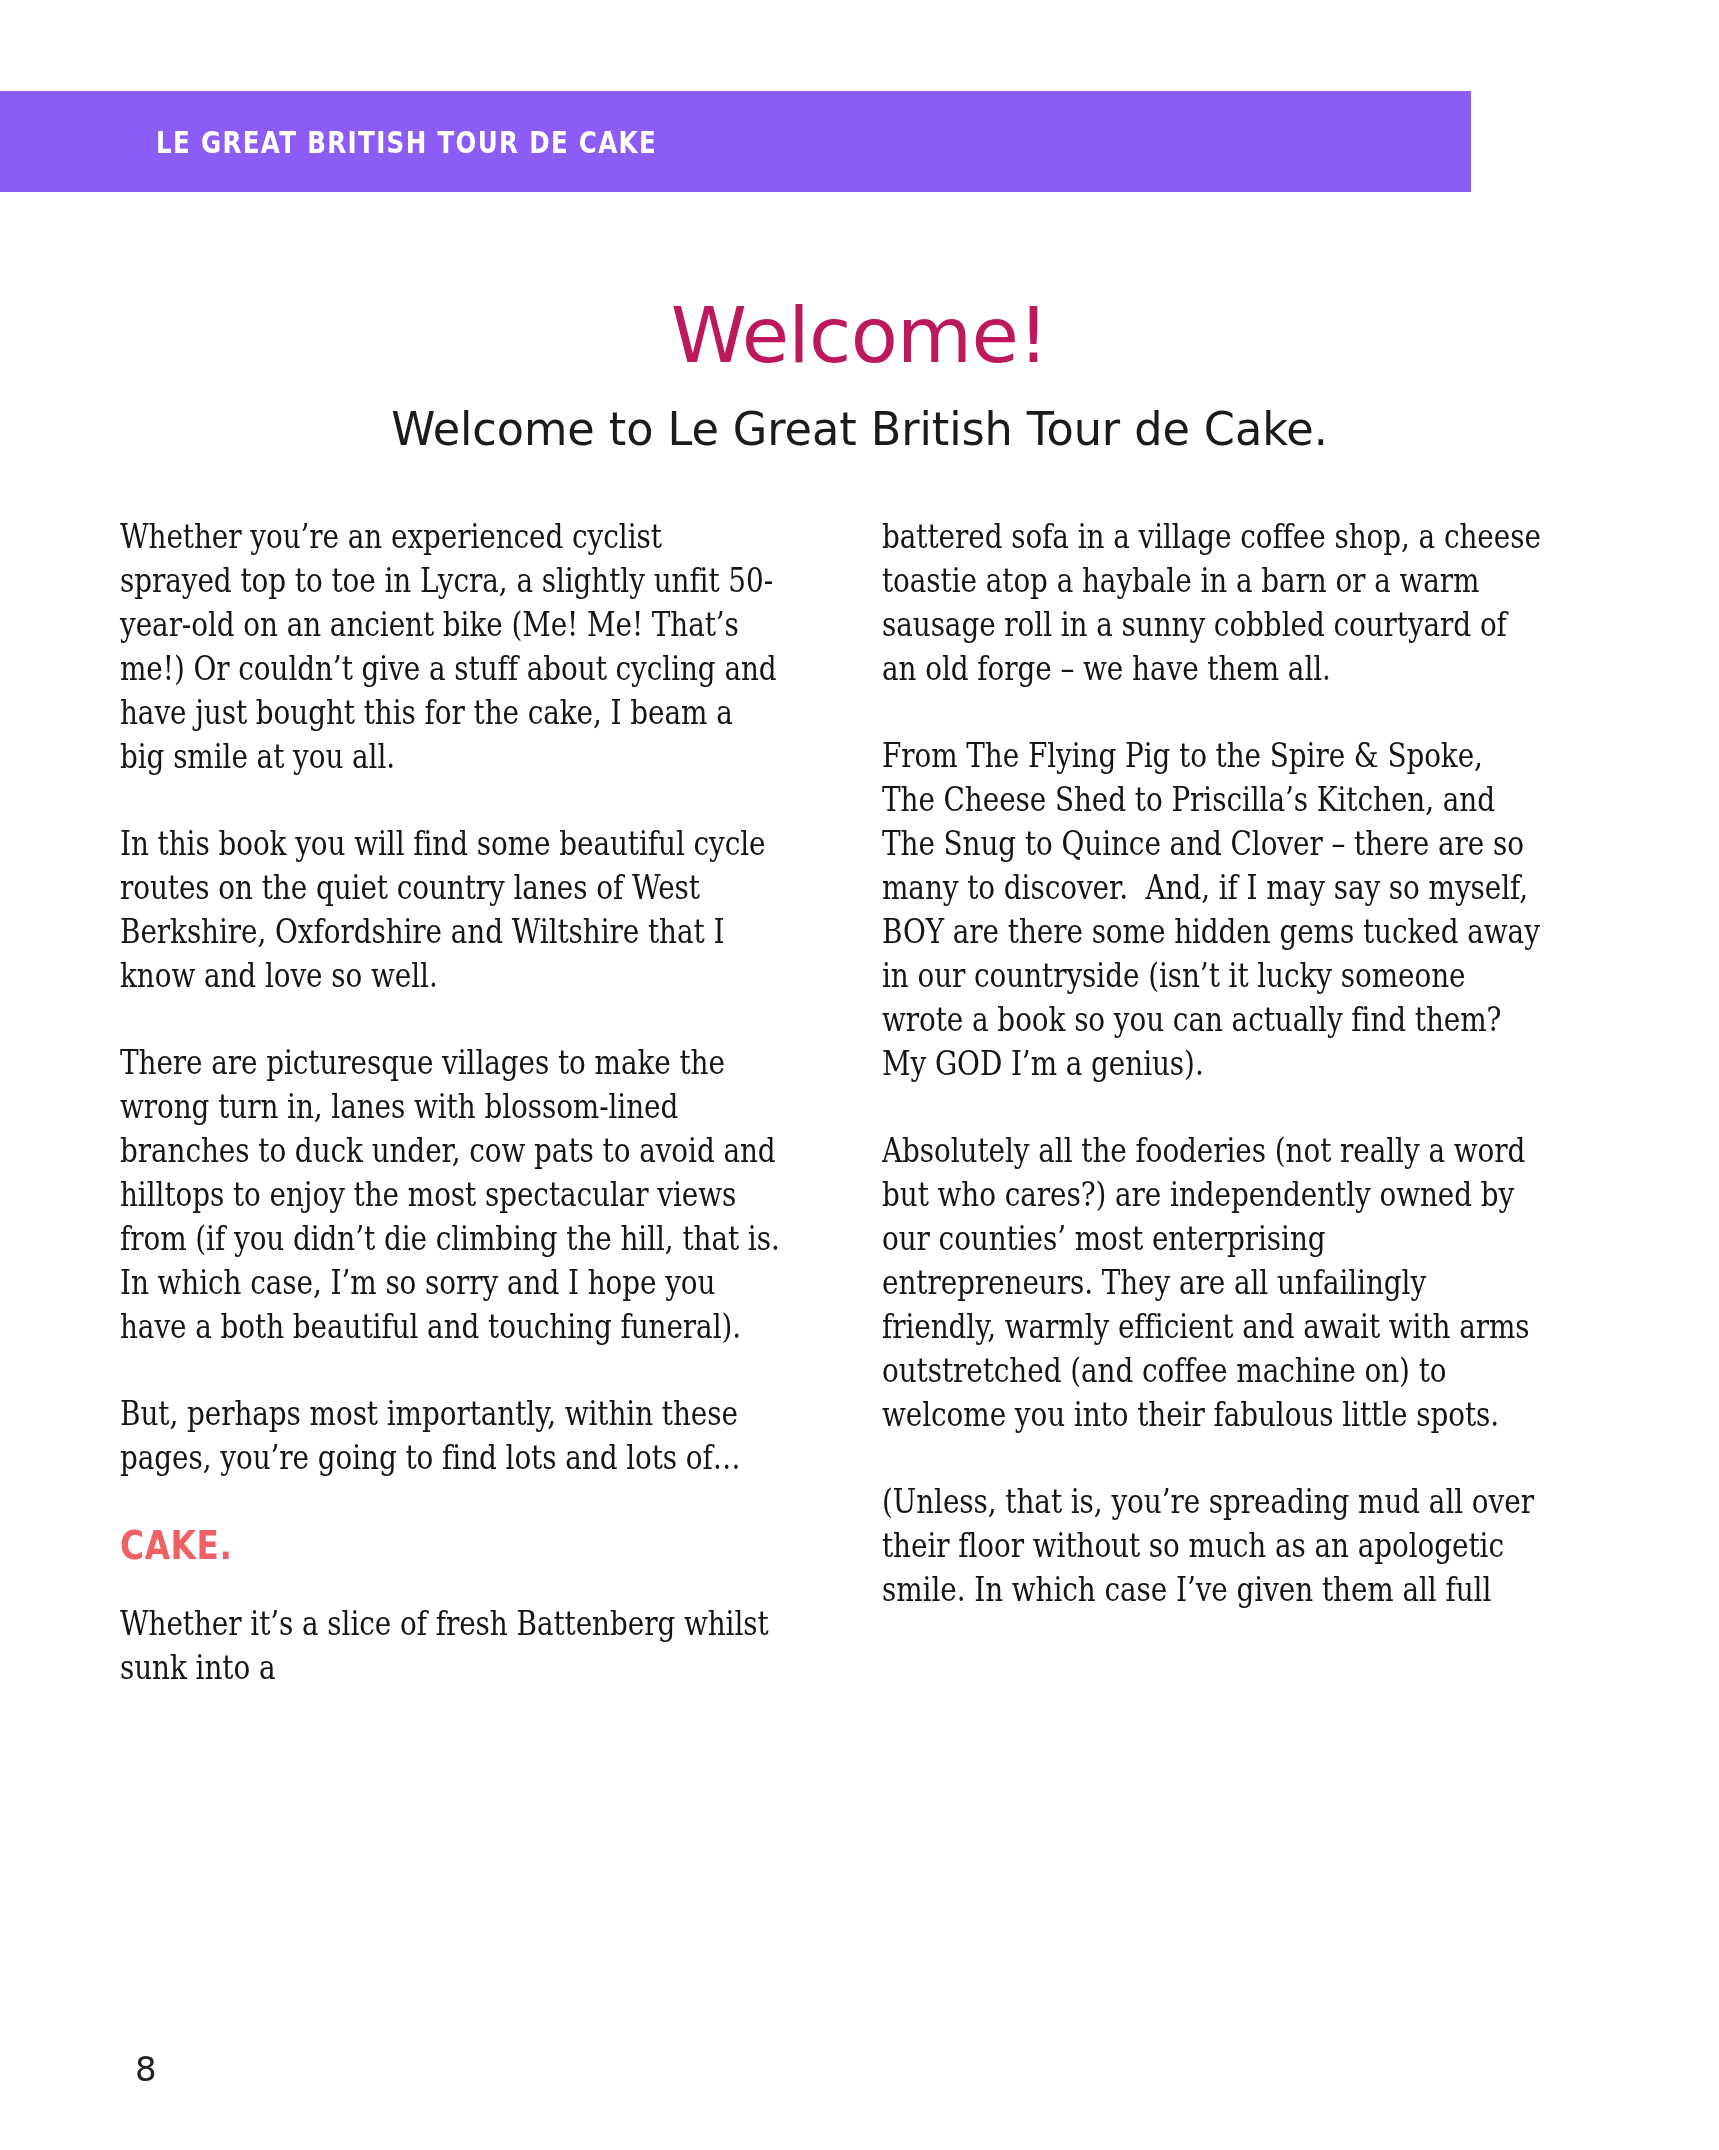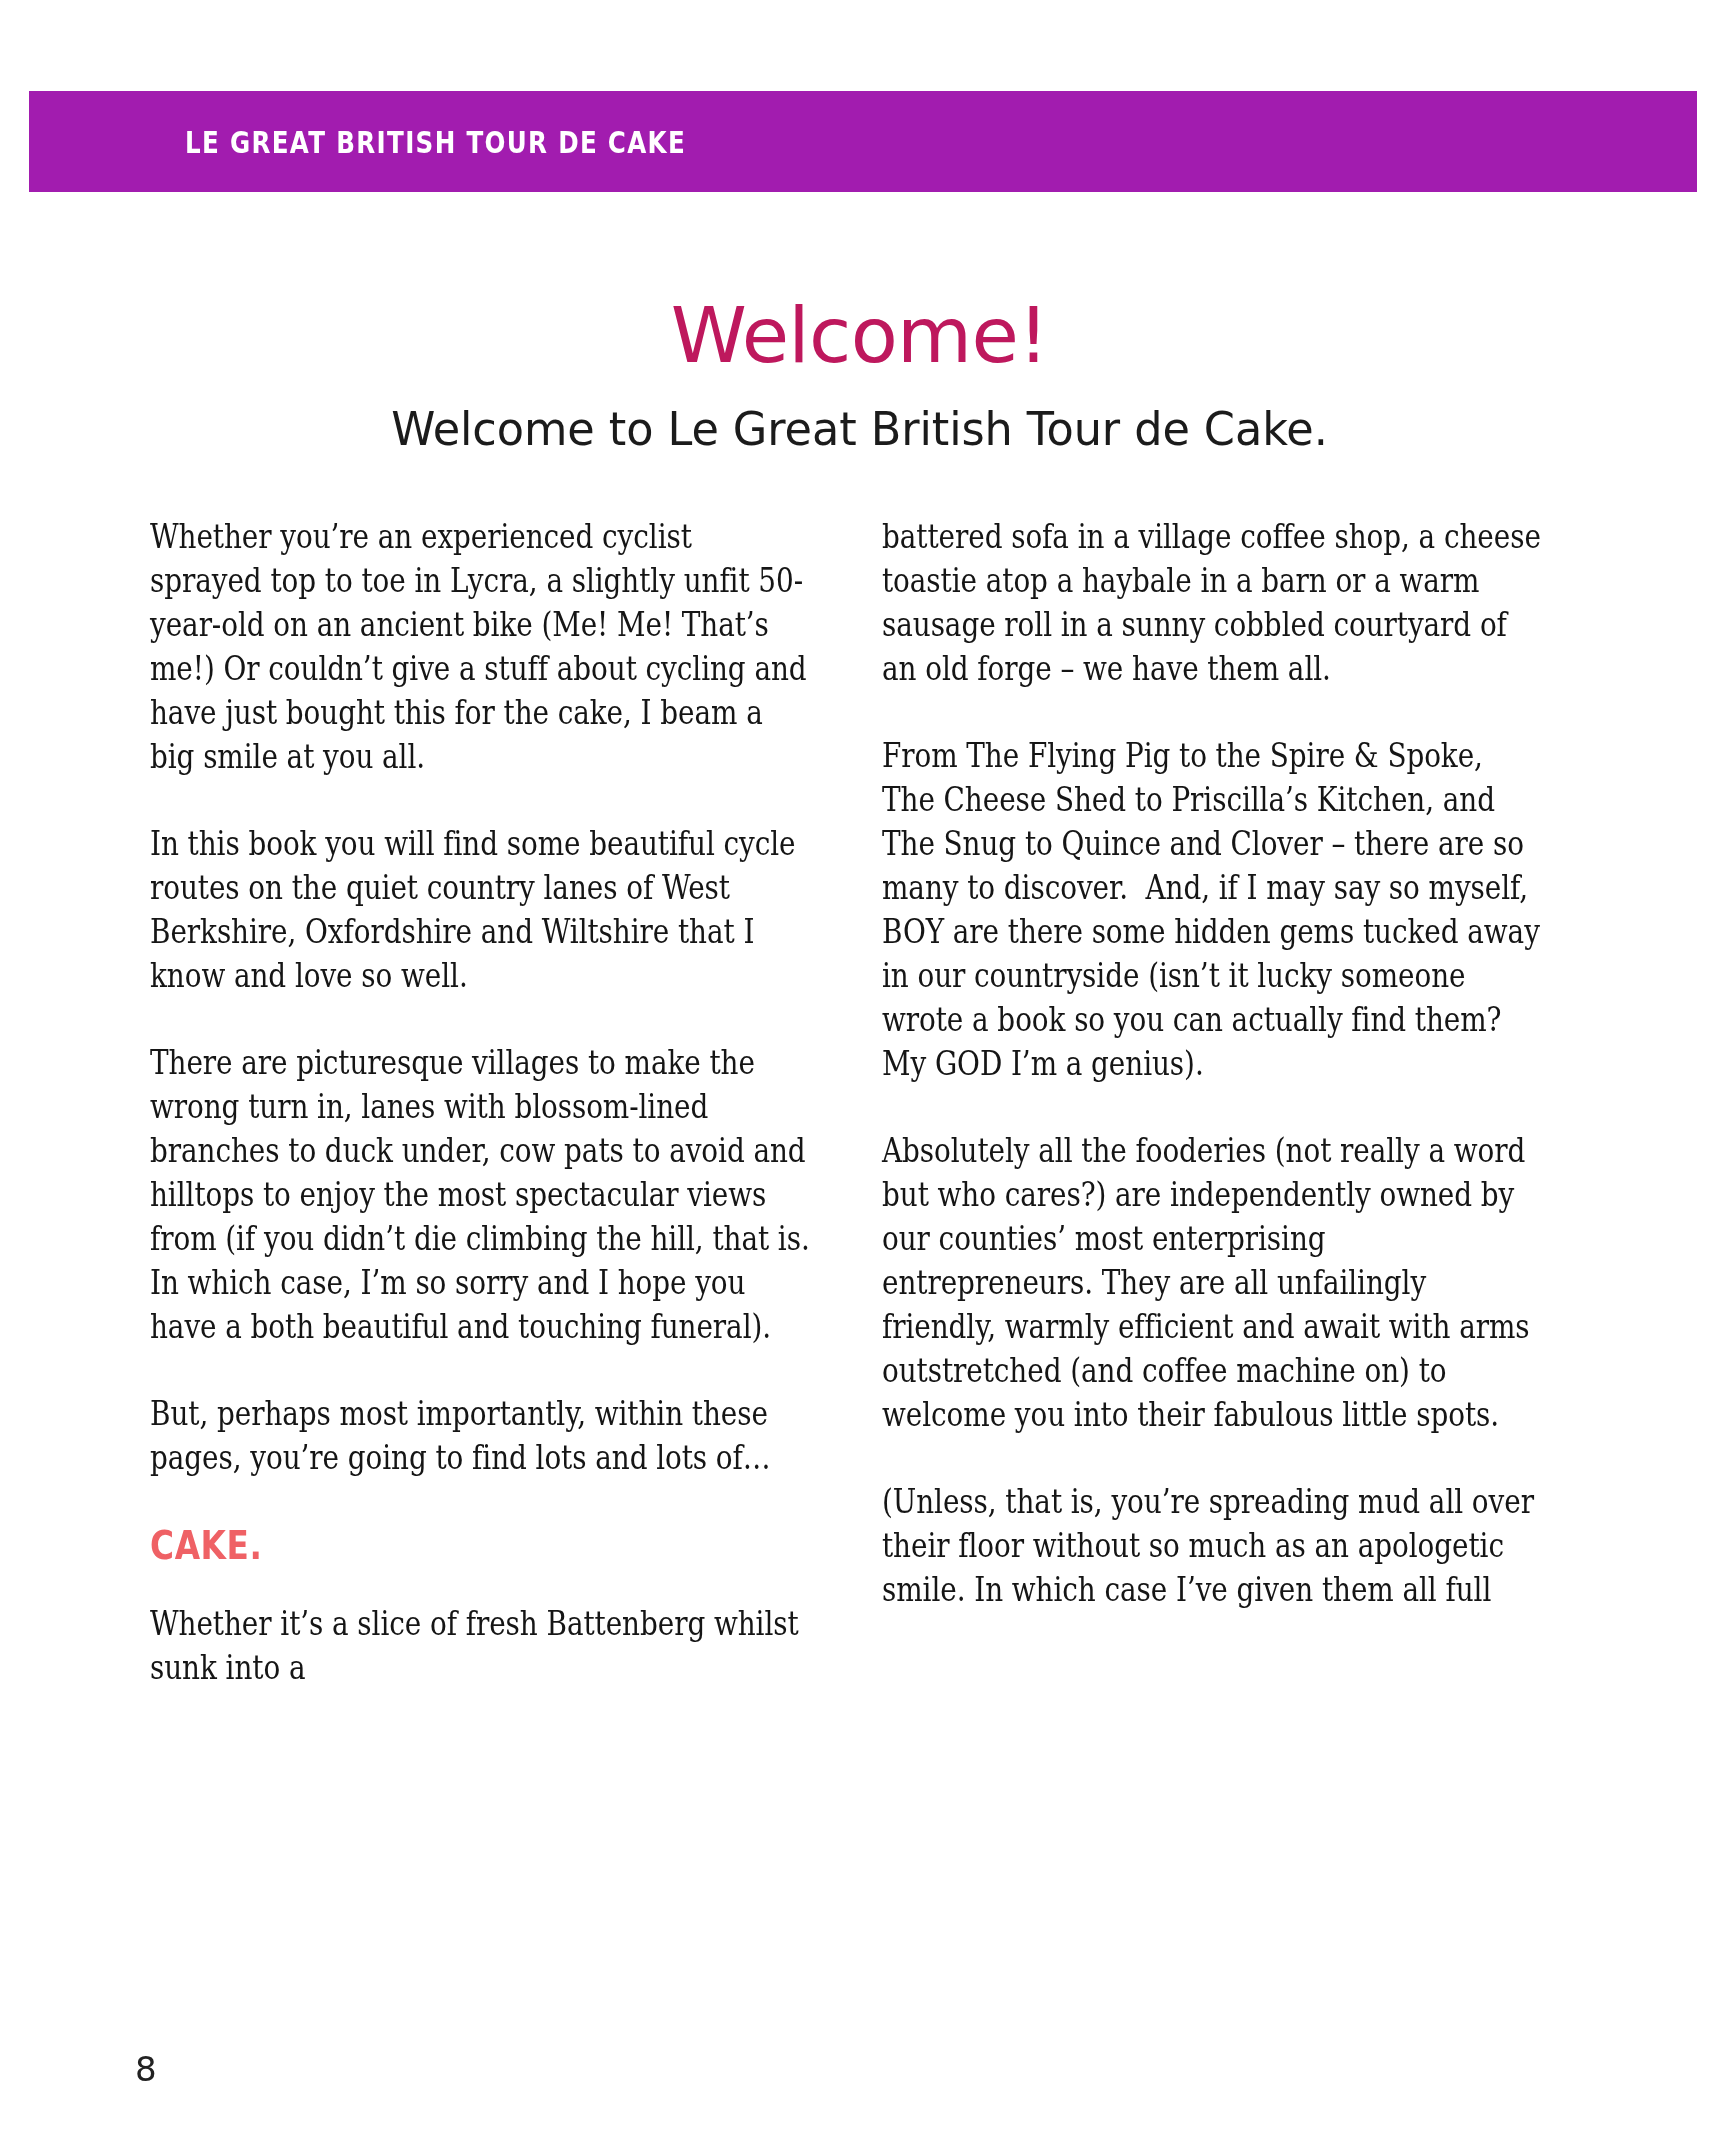--- a/index.html
+++ b/index.html
@@ -13,24 +13,23 @@
     position: relative;
     font-family: "Liberation Serif", "DejaVu Serif", serif;
     overflow: hidden;
   }
 
   
   .header-bar {
     position: absolute;
     left: 0;
     top: 91px;
-    width: 1668px;
+    width: 1471px;
     height: 101px;
-    background: #a21caf;
-    margin-left: 29px;
+    background: #8b5cf6;
   }
   .header-bar-title {
     position: absolute;
     left: 156px;
     top: 50%;
     transform: translateY(-50%);
     color: #ffffff;
     font-family: "DejaVu Sans", "Liberation Sans", sans-serif;
     font-weight: bold;
     font-size: 30px;
@@ -77,21 +76,21 @@
     left: 0;
     top: 515px;
     width: 1719px;
     height: 1473px;
   }
   .column {
     position: absolute;
     top: 0;
     width: 662px;
   }
-  .column.left  { left: 150px; }
+  .column.left  { left: 120px; }
   .column.right { left: 858px; margin-left: 24px; }
 
   .para {
     margin: 0 0 43px 0;
     color: #151515;
     font-family: "DejaVu Serif", "Liberation Serif", serif;
     font-size: 33px;
     line-height: 44px;
     letter-spacing: -0.1px;
     text-align: left;

